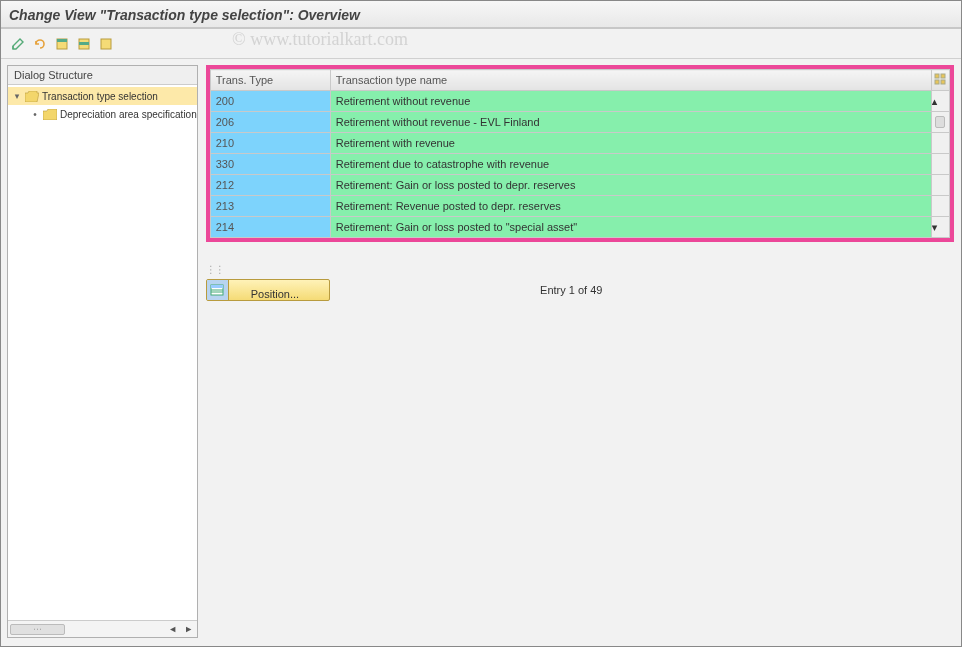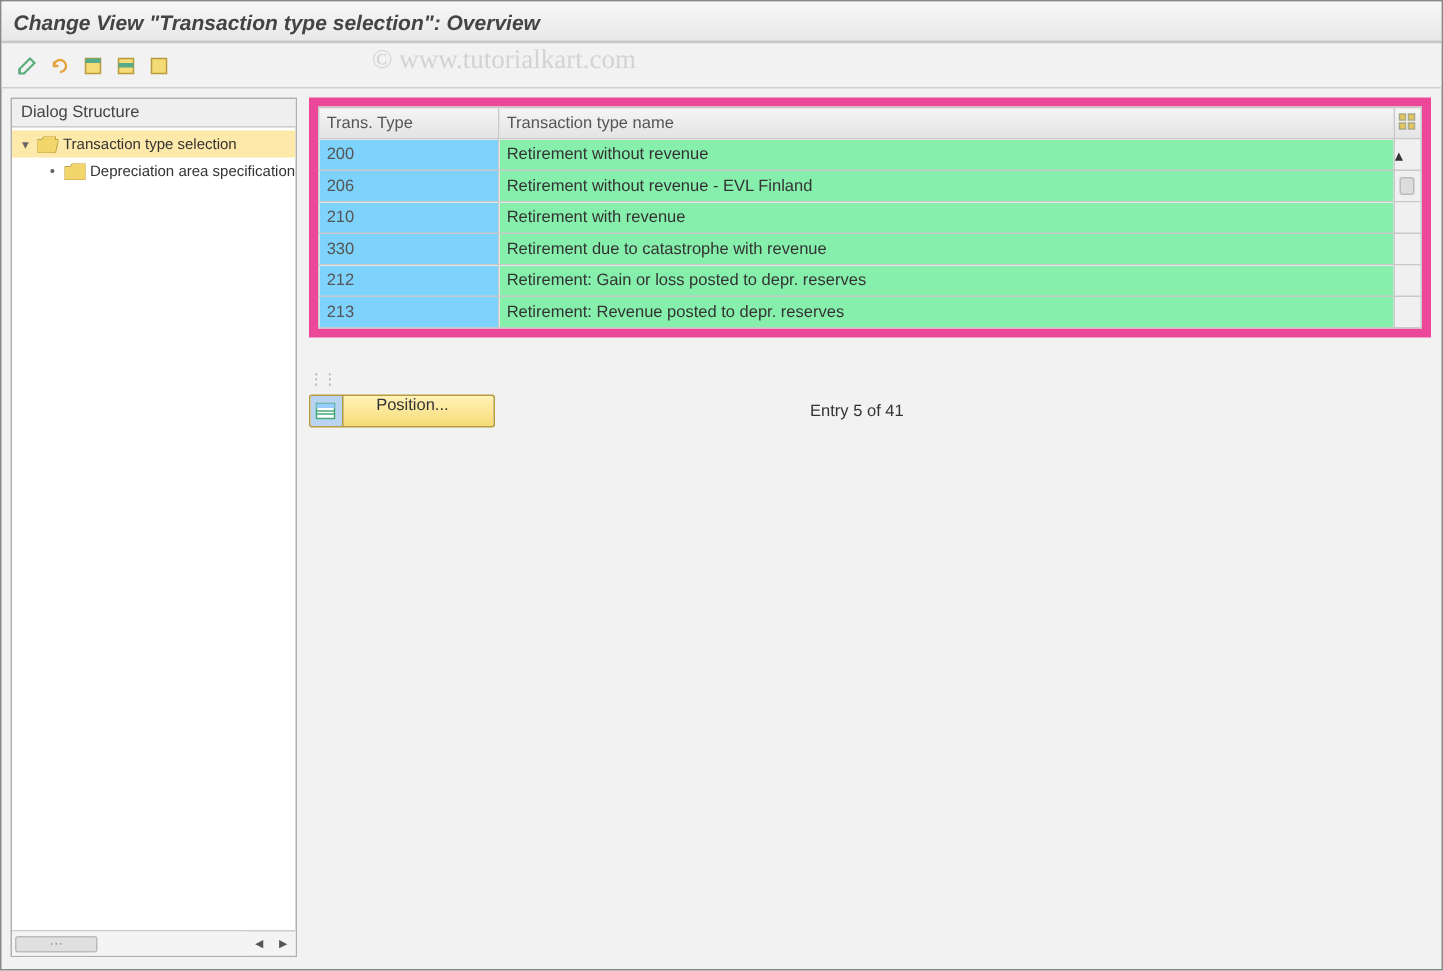--- a/index.html
+++ b/index.html
@@ -20,21 +20,21 @@
   }
   .title {
     font-size: 14px;
     font-weight: bold;
     font-style: italic;
     color: #444;
   }
   .watermark {
     position: absolute;
     top: 28px;
-    left: 247px;
+    left: 231px;
     font-size: 18px;
     color: rgba(200,200,200,0.75);
     font-family: Georgia, serif;
     pointer-events: none;
     z-index: 10;
   }
   .toolbar {
     height: 30px;
     display: flex;
     align-items: center;
@@ -123,21 +123,21 @@
   .hscroll-thumb { width:55px; height:11px; background:#e0e0e0; border:1px solid #bbb; border-radius:2px; position:relative; }
   .hscroll-thumb::after { content:"⋯"; position:absolute; left:0; right:0; text-align:center; color:#999; font-size:9px; line-height:9px; }
   .hscroll-btn { width:16px; height:100%; display:flex; align-items:center; justify-content:center; font-size:9px; color:#555; cursor:pointer; }
 
   .content {
     flex: 1;
     padding: 6px 6px 6px 8px;
     position: relative;
   }
   .table-wrap {
-    border: 6px solid #ec4899;
+    border: 4px solid #ec4899;
     background: #fff;
     width: 748px;
   }
   .grid {
     border-collapse: collapse;
     width: 100%;
     table-layout: fixed;
   }
   .grid th, .grid td {
     border: 1px solid #c9c9c9;
@@ -174,21 +174,21 @@
     font-size: 10px;
     letter-spacing: -1px;
   }
   .bottom-bar {
     display:flex;
     align-items:center;
     width: 750px;
   }
   .pos-btn {
     display:flex;
-    align-items:flex-start;
+    align-items:flex-end;
     height:22px;
     border:1px solid #b89b3e;
     background: linear-gradient(#fff2b8,#f5db76);
     border-radius:2px;
     overflow:hidden;
     cursor:pointer;
   }
   .pos-icon {
     width:22px; height:20px;
     background:#b8d4f0;
@@ -329,35 +329,40 @@
             <tr>
               <td class="code">212</td>
               <td>Retirement: Gain or loss posted to depr. reserves</td>
               <td class="vscroll-td"></td>
             </tr>
             <tr>
               <td class="code">213</td>
               <td>Retirement: Revenue posted to depr. reserves</td>
               <td class="vscroll-td"></td>
             </tr>
+            <tr>
+              <td class="code">214</td>
+              <td>Retirement: Gain or loss posted to "special asset"</td>
+              <td class="vscroll-td">▾</td>
+            </tr>
           </tbody>
       </table>
     </div>
 
     <div class="grip">⋮⋮</div>
 
     <div class="bottom-bar">
       <div class="pos-btn">
         <span class="pos-icon">
           <svg width="14" height="14" viewBox="0 0 14 14">
               <rect x="1" y="2" width="12" height="10" fill="#fff" stroke="#4a7"></rect>
               <rect x="1" y="2" width="12" height="3" fill="#9cf"></rect>
               <line x1="1" y1="7" x2="13" y2="7" stroke="#4a7"></line>
               <line x1="1" y1="9" x2="13" y2="9" stroke="#4a7"></line>
             </svg>
         </span>
         <span class="pos-label">Position...</span>
       </div>
-      <span class="entry-text">Entry 5 of 41</span>
+      <span class="entry-text">Entry 1 of 49</span>
     </div>
   </div>
 
 </div>
 
 </body></html>

